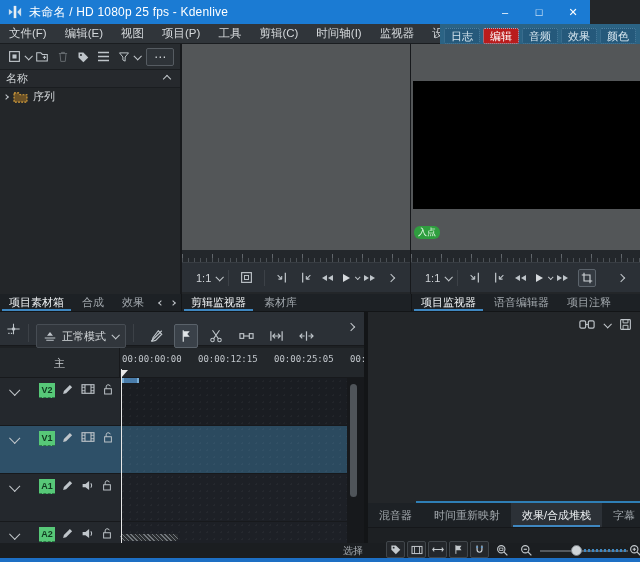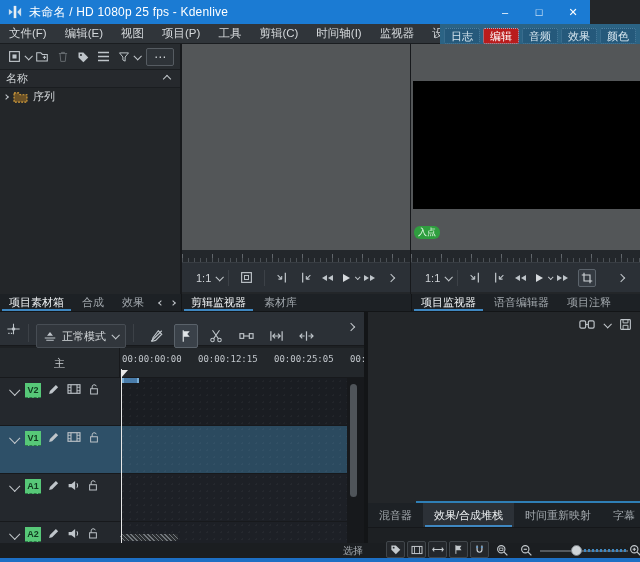--- a/index.html
+++ b/index.html
@@ -90,21 +90,21 @@
      background-size:100% 5px;background-position:2px 100%;background-repeat:repeat-x;}
   .tc{position:absolute;top:6px;white-space:nowrap;}
   .tl-tracks{position:absolute;left:0;top:66px;width:100%;height:165px;overflow:hidden;background:#17191c;}
   .trk{position:absolute;left:0;width:100%;height:47px;}
   .trk-head{position:absolute;left:0;top:0;width:120px;height:100%;background:#24282d;display:flex;align-items:flex-start;padding:5px 4px 0 10px;gap:7px;}
   .trk-body{position:absolute;left:120px;top:0;width:227px;height:100%;background:#1a1d22;
             background-image:radial-gradient(rgba(255,255,255,.035) 1px,transparent 1px);background-size:7px 7px;}
   .trk.audio .trk-body{background-color:#1d2026;}
   .trk.sel .trk-head{background:#2e5068;}
   .trk.sel .trk-body{background-color:#2b4a5f;}
-  .trk-badge{min-width:16px;height:15px;background:#57c878;color:#113a20;font-size:9px;font-weight:bold;display:flex;align-items:center;justify-content:center;border-bottom:1px dashed #2c7a46;padding:0 2px;}
+  .trk-badge{min-width:16px;height:15px;background:#57c878;color:#113a20;font-size:9px;font-weight:bold;display:flex;align-items:center;justify-content:center;border-bottom:1px dashed #2c7a46;padding:0 2px;margin-left:14px;}
   .trk .chv{margin-top:4px;width:8px;height:8px;}
   .playhead-line{position:absolute;left:121px;top:57px;width:1px;height:174px;background:#e8e8e8;z-index:5;}
   .playhead-flag{position:absolute;left:121px;top:58px;width:0;height:0;border-top:8px solid #e8e8e8;border-right:7px solid transparent;z-index:6;}
   .tl-zone{position:absolute;left:122px;top:66px;width:17px;height:5px;background:#4a7dab;border-left:2px solid #79aed6;border-right:2px solid #79aed6;z-index:4;}
   .vscroll{position:absolute;left:350px;top:72px;width:7px;height:113px;background:#4f5459;border-radius:4px;}
   .hscroll{position:absolute;left:120px;top:222px;width:58px;height:7px;border-radius:3px;
      background:repeating-linear-gradient(45deg,#70757a 0,#70757a 1px,#2a2d30 1px,#2a2d30 3px);}
   .tl-divider{position:absolute;left:364px;top:312px;width:4px;height:231px;background:#131517;}
 
   
@@ -530,22 +530,22 @@
       <span class="icon">
         <svg width="13" height="13" viewBox="0 0 16 16">
             <rect x="2" y="2" width="12" height="12" rx="1" fill="none" stroke="#bfc5ca" stroke-width="1.3"></rect>
             <path d="M5 2v4h6V2M5 14v-5h6v5" fill="none" stroke="#bfc5ca" stroke-width="1.2"></path>
           </svg>
       </span>
     </div>
     <div class="rdock-line"></div>
     <div class="rtabs">
       <div class="tab">混音器</div>
+      <div class="tab">时间重新映射</div>
       <div class="tab active">效果/合成堆栈</div>
-      <div class="tab">时间重新映射</div>
       <div class="tab">字幕</div>
     </div>
     <div class="rdock-foot"></div>
   </div>
 
   <div class="statusbar">
     <span class="sb-select">选择</span>
     <div class="sb-btns">
       <span class="sb-btn">
         <svg width="11" height="11" viewBox="0 0 16 16">

